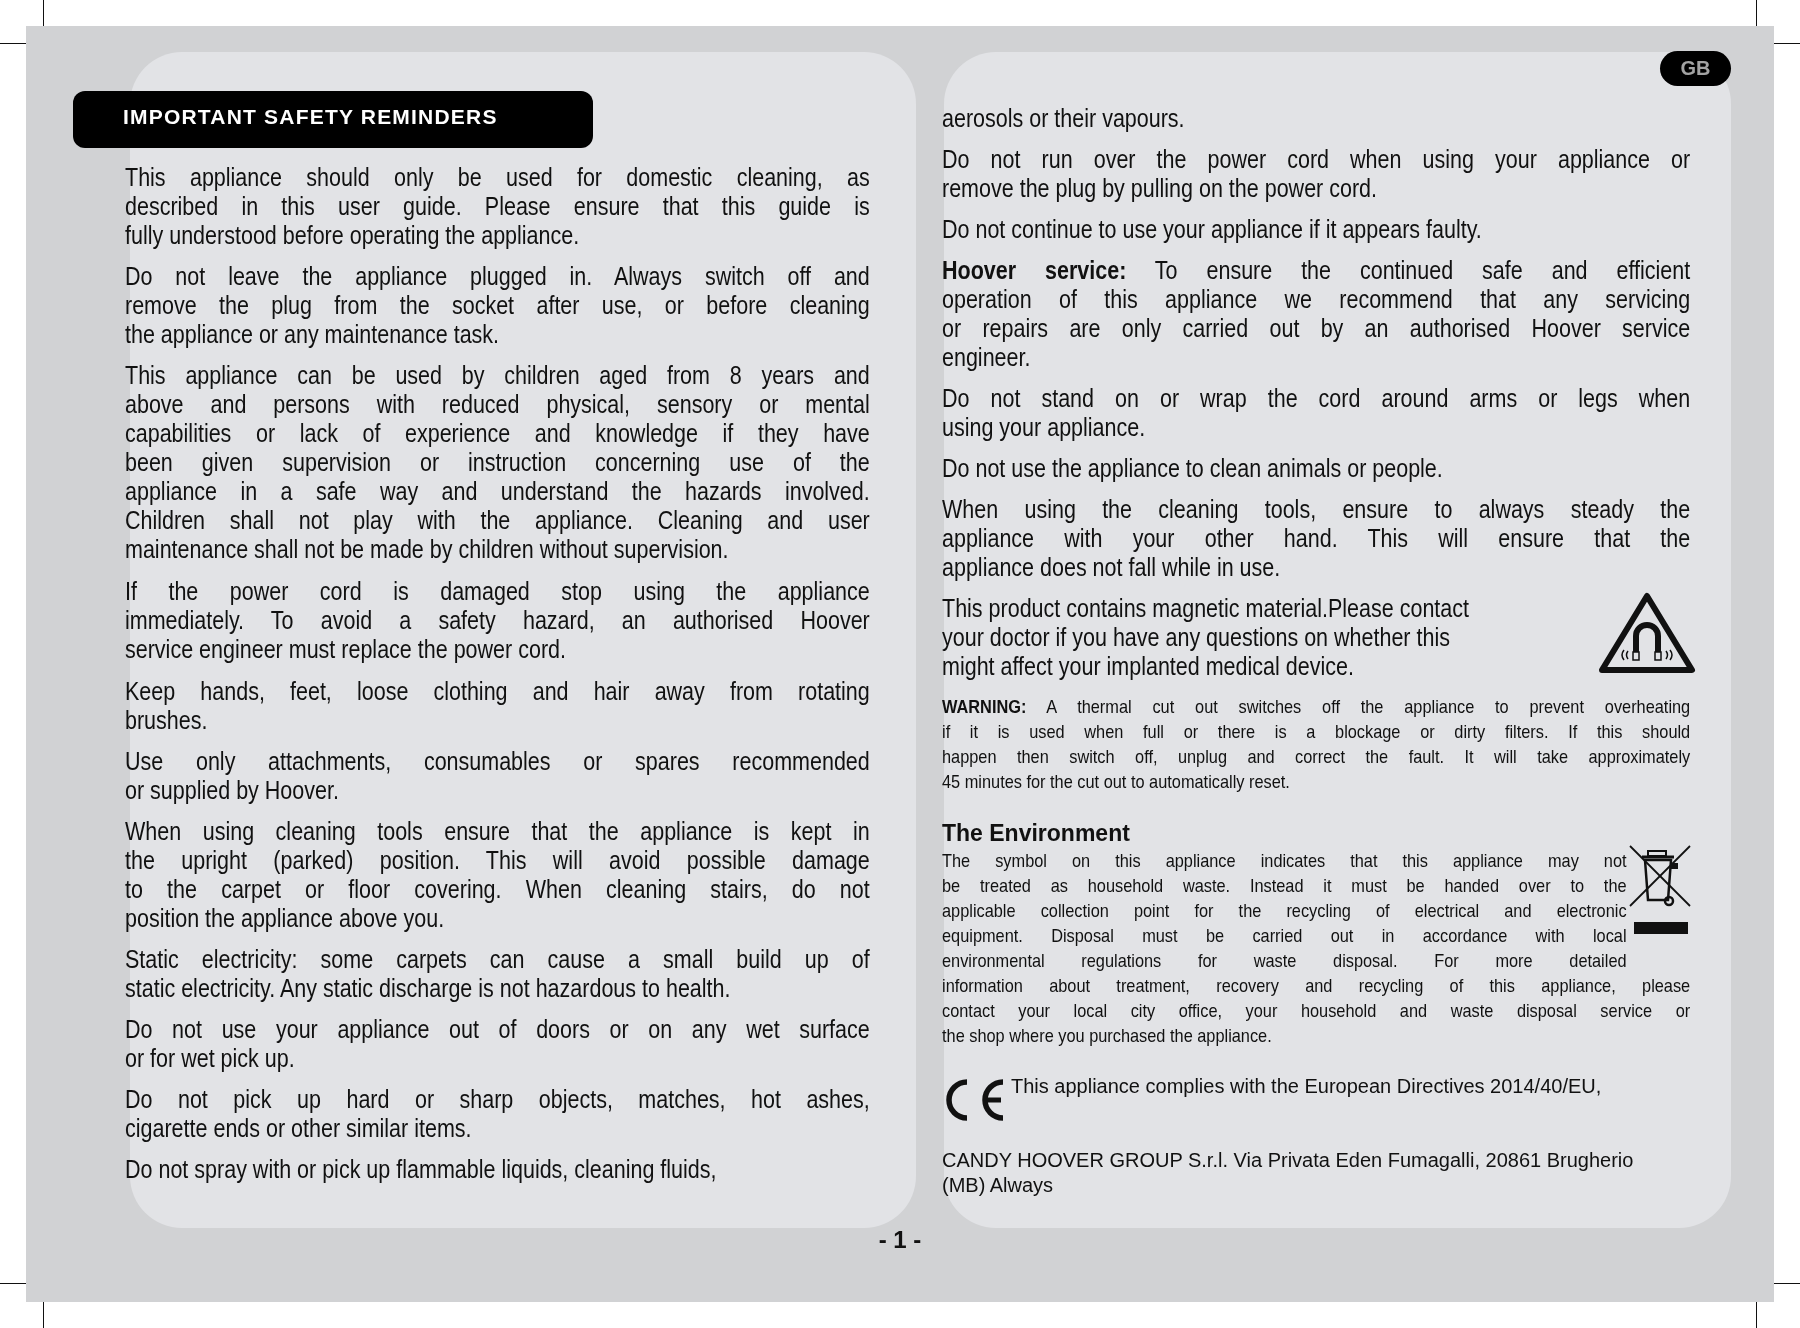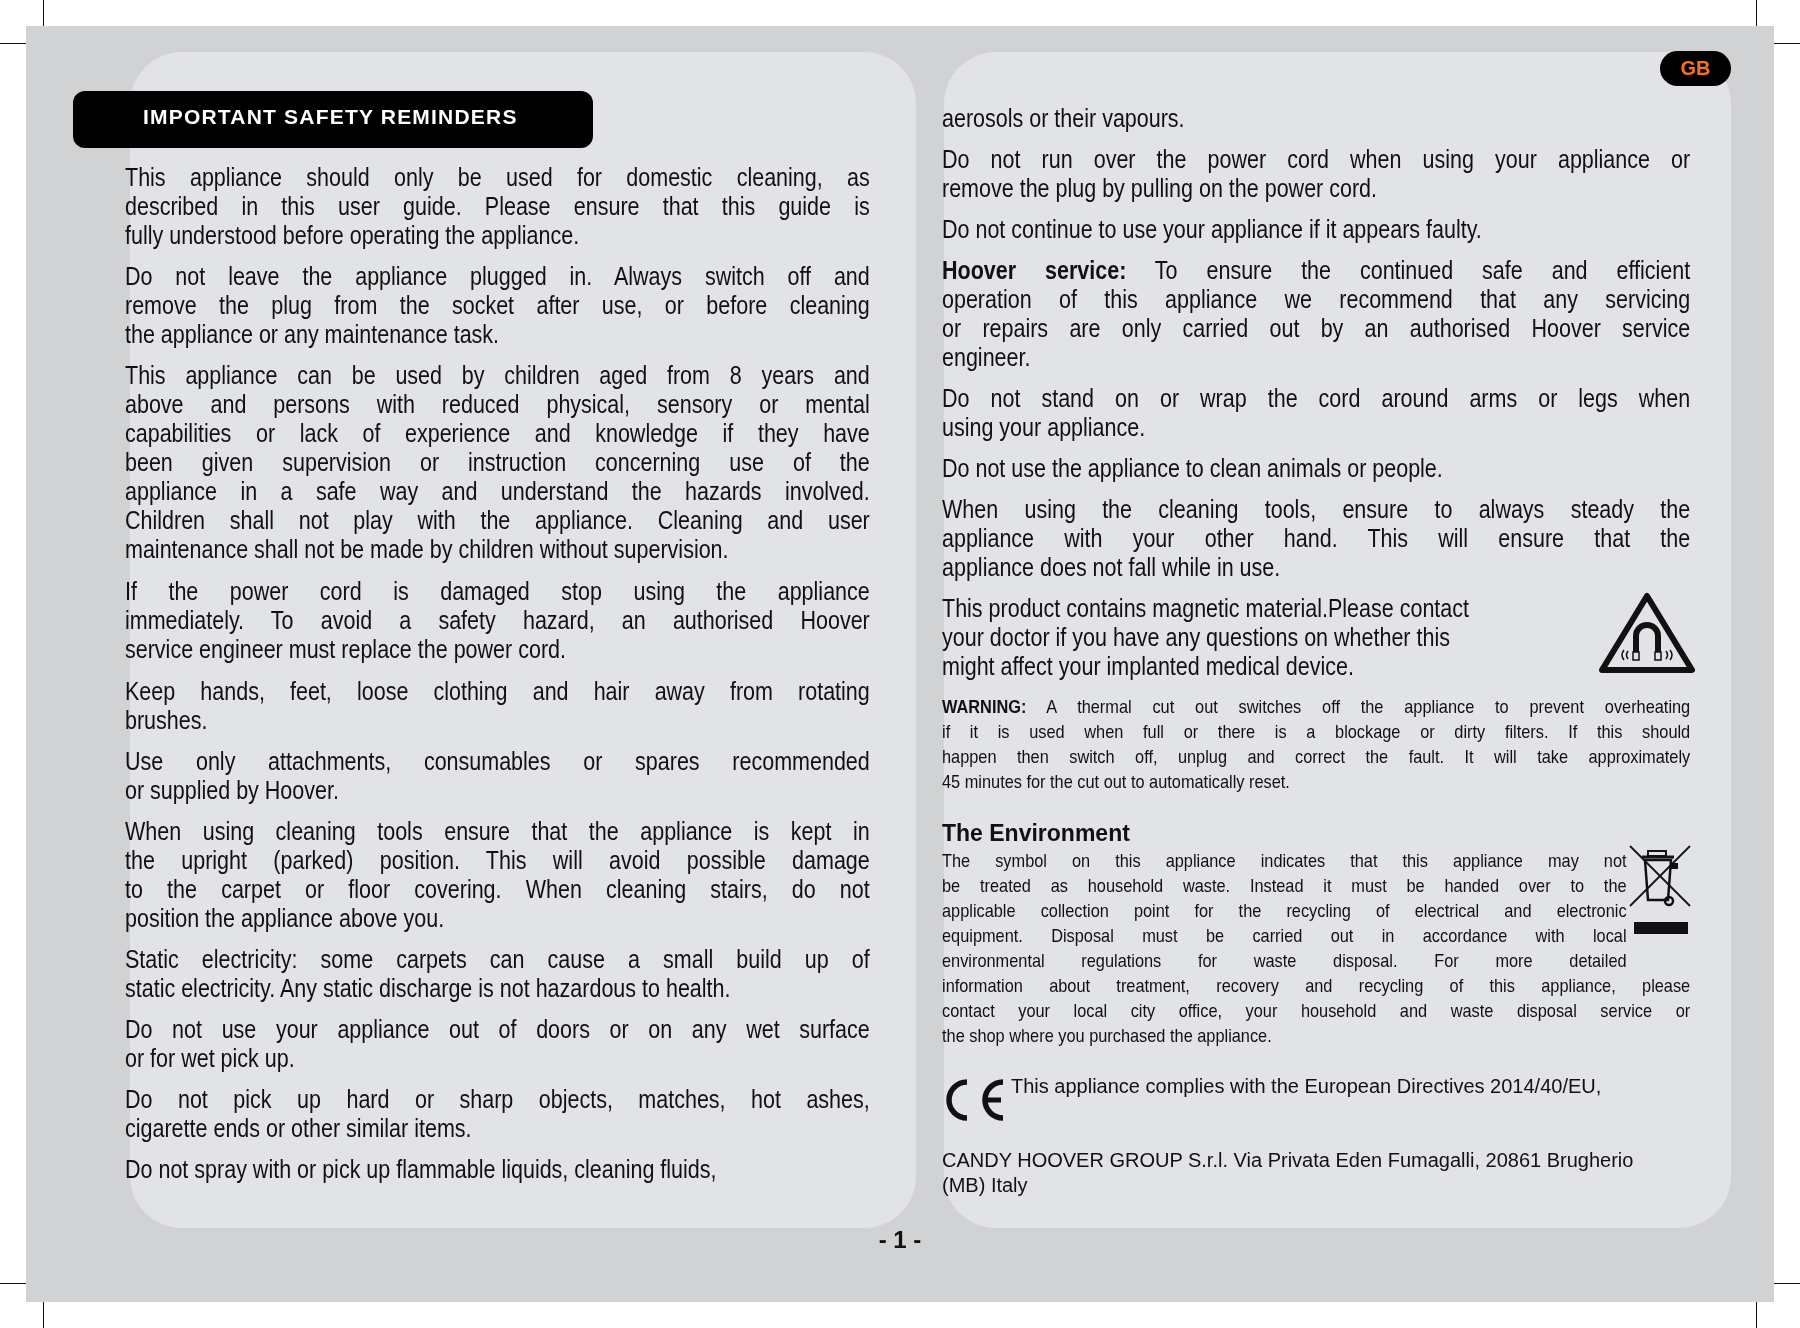--- a/index.html
+++ b/index.html
@@ -4,23 +4,23 @@
 <style>
   html, body { margin:0; padding:0; }
   body { width:1800px; height:1328px; position:relative; background:#ffffff; overflow:hidden;
          font-family:"Liberation Sans", sans-serif; color:#111; }
   .sheet { position:absolute; left:26px; top:26px; width:1748px; height:1276px; background:#d1d2d4; }
   .panel { position:absolute; background:#e2e3e6; border-radius:52px; top:26px; height:1176px; }
   .panel.left { left:104px; width:786px; }
   .panel.right { left:918px; width:787px; }
   .crop { position:absolute; background:#111; }
   .header-box { position:absolute; left:73px; top:91px; width:520px; height:57px; background:#000; border-radius:12px; }
-  .header-box span { position:absolute; left:50px; top:14px; color:#fff; font-weight:bold; font-size:21px; letter-spacing:1.2px;margin-left:20px; }
+  .header-box span { position:absolute; left:50px; top:14px; color:#fff; font-weight:bold; font-size:21px; letter-spacing:1.2px; }
   .badge { position:absolute; left:1660px; top:51px; width:71px; height:35px; background:#000; border-radius:18px;
-           color:#f97316; font-weight:bold; font-size:20px; text-align:center; line-height:35px; }
+           color:#a3a3a3; font-weight:bold; font-size:20px; text-align:center; line-height:35px; }
   .para { position:absolute; transform-origin:0 0; }
   .big { font-size:25px; transform:scaleX(0.86); }
   .big .ln { height:29px; line-height:29px; white-space:nowrap; }
   .small { font-size:19px; transform:scaleX(0.86); }
   .small .ln { height:25px; line-height:25px; white-space:nowrap; }
   .ln.j { text-align:justify; text-align-last:justify; }
   .ln.l { text-align:left; }
   .left-col { left:125px; width:866px; }     
   .right-col { left:942px; width:870px; }    
   .env-narrow { width:796px; }               
@@ -163,21 +163,21 @@
   <div class="ln j">contact your local city office, your household and waste disposal service or</div>
   <div class="ln l">the shop where you purchased the appliance.</div>
 </div>
 
 <div class="plain" style="left:1011px;top:1074px;">
   <div>This appliance complies with the European Directives 2014/40/EU,</div>
 </div>
 
 <div class="plain" style="left:942px;top:1148px;">
   <div>CANDY HOOVER GROUP S.r.l. Via Privata Eden Fumagalli, 20861 Brugherio</div>
-  <div>(MB) Italy</div>
+  <div>(MB) Always</div>
 </div>
 
 <svg class="icon" style="left:1598px;top:592px;" width="98" height="82" viewBox="0 0 98 82">
   <polygon points="49,4 94,78 4,78" fill="none" stroke="#111" stroke-width="6" stroke-linejoin="round"></polygon>
   <path d="M38,66 L38,44 A11,11 0 0 1 60,44 L60,66" fill="none" stroke="#111" stroke-width="6"></path>
   <rect x="35" y="60" width="6" height="8" fill="#e2e3e6" stroke="#111" stroke-width="1.5"></rect>
   <rect x="57" y="60" width="6" height="8" fill="#e2e3e6" stroke="#111" stroke-width="1.5"></rect>
   <path d="M30,59 q-3,4 0,8 M26,58 q-4,5 0,10 M68,59 q3,4 0,8 M72,58 q4,5 0,10" fill="none" stroke="#111" stroke-width="1.5"></path>
 </svg>
 

